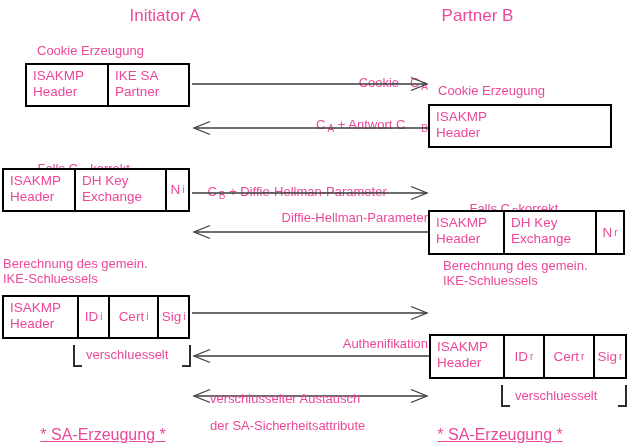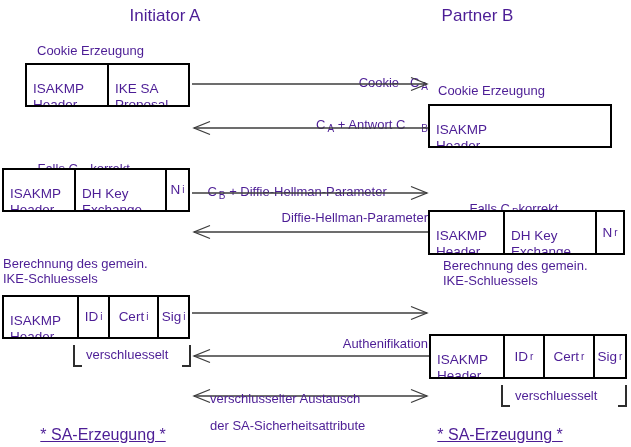--- a/index.html
+++ b/index.html
@@ -1,29 +1,29 @@
 <!DOCTYPE html>
 <html><head>
 <meta charset="utf-8">
 <style>
   html,body{margin:0;padding:0;background:#fff;}
   .canvas{
     position:relative;width:631px;height:447px;background:#ffffff;
-    font-family:"Liberation Sans", sans-serif;color:#4c1d95;overflow:hidden;
+    font-family:"Liberation Sans", sans-serif;color:#ec4899;overflow:hidden;
   }
   .title{position:absolute;font-size:17px;text-align:center;white-space:pre;}
   .lbl{position:absolute;font-size:13px;white-space:pre;line-height:14px;text-align:center;}
   .lbl.ctrtxt{text-align:right;}
   .salbl{position:absolute;font-size:16px;text-align:center;white-space:pre;text-decoration:underline;}
   .pbox{
     position:absolute;display:flex;border:2px solid #000;background:#fff;
     box-sizing:border-box;
   }
   .cell{
-    font-size:13.5px;line-height:16px;padding:16px 2px 0 6px;
+    font-size:13.5px;line-height:16px;padding:3px 2px 0 6px;
     box-sizing:border-box;overflow:hidden;
   }
   .cell + .cell{border-left:2px solid #000;}
   .cell.ctr{display:flex;align-items:center;justify-content:center;padding:0;}
   sub{font-size:10px;line-height:1;vertical-align:-3px;margin-left:2px;}
   sub.gap{margin-left:16px;}
   .arrow{position:absolute;}
   .arrow svg{display:block;}
   .arrow line,.arrow polyline{stroke:#3d3d3d;stroke-width:1.3;fill:none;}
   .bkt{position:absolute;width:9px;height:22px;box-sizing:border-box;}
@@ -34,21 +34,21 @@
 <body>
 
 <div class="canvas">
 
   <div class="title" style="left:75px;top:6px;width:180px;">Initiator A</div>
   <div class="title" style="left:390px;top:6px;width:175px;">Partner B</div>
 
   <div class="lbl" style="left:37px;top:44px;">Cookie Erzeugung</div>
   <div class="pbox" style="left:25px;top:63px;width:165px;height:44px;">
     <div class="cell" style="width:80px;">ISAKMP Header</div>
-    <div class="cell" style="flex:1;">IKE SA Proposal</div>
+    <div class="cell" style="flex:1;">IKE SA Partner</div>
   </div>
 
   <div class="lbl ctrtxt" style="left:192px;top:62px;width:236px;">
     <span>Cookie   C</span><sub>A</sub>
   </div>
   <div class="arrow" style="left:192px;top:76px;">
     <svg width="237" height="16">
         <line x1="0" y1="8" x2="235" y2="8"></line>
         <polyline points="219,1.5 235,8 219,14.5"></polyline>
       </svg>

